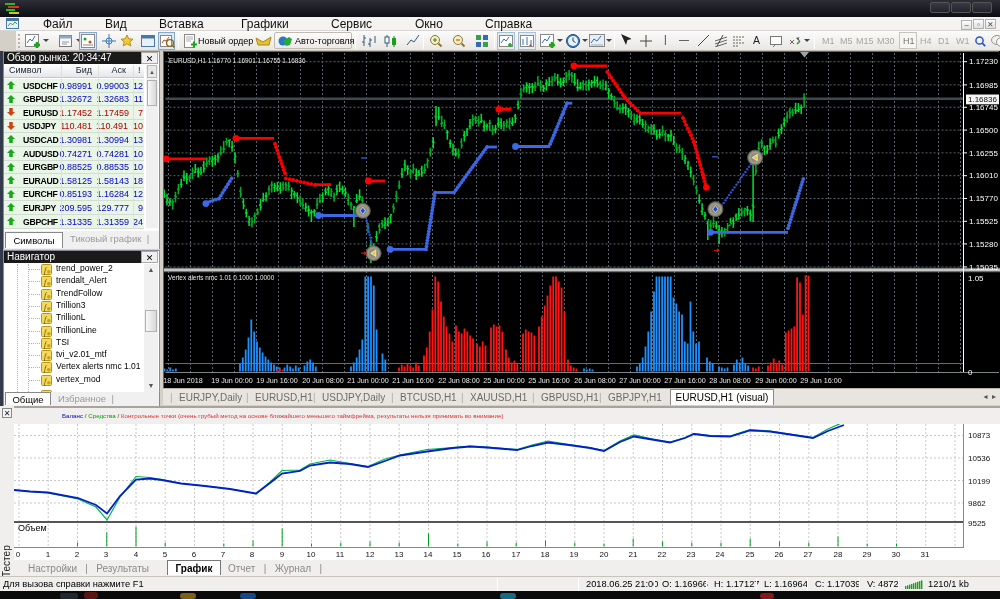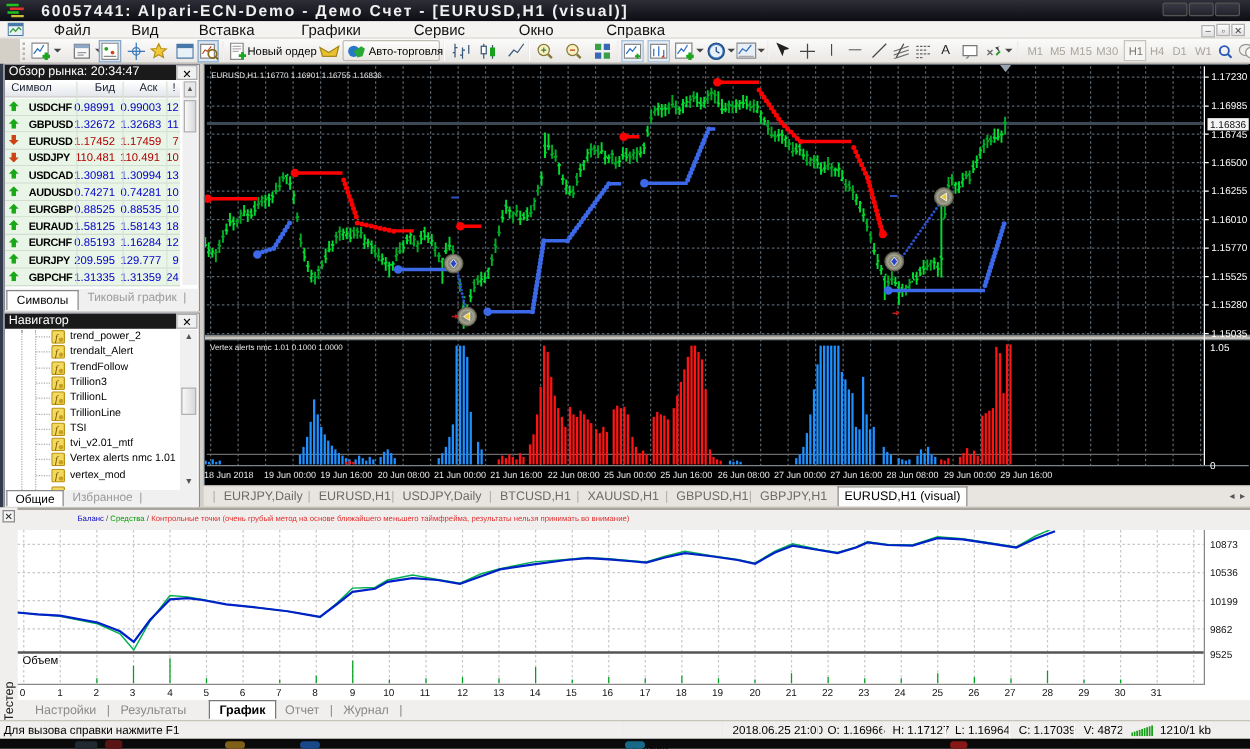--- a/index.html
+++ b/index.html
@@ -2,21 +2,20 @@
 <html><head><meta charset="utf-8"><style>html,body{margin:0;padding:0;width:1000px;height:599px;overflow:hidden;background:#d4d0c8;font-family:"Liberation Sans",sans-serif}*{box-sizing:border-box}span,div{line-height:1.15}</style></head><body>
 <div style="position:absolute;left:0;top:51px;width:3px;height:525px;background:#333a4c"></div>
 <div style="position:absolute;left:3px;top:51px;width:160px;height:355px;background:#d4d0c8"></div>
 <div style="position:absolute;left:0;top:0;width:1000px;height:17px;background:linear-gradient(#2e2e38,#0c0c14);color:#fff;font-size:11.5px;font-family:Liberation Sans,sans-serif">
     <div style="position:absolute;left:2px;top:2px"><svg width="16" height="12" viewBox="0 0 16 12" style="margin:0 3px">
         <rect x="0" y="1" width="10" height="2" fill="#20c020"></rect>
         <rect x="3" y="4" width="11" height="2" fill="#e03030"></rect>
         <rect x="1" y="7" width="9" height="2" fill="#20c020"></rect>
         <rect x="4" y="10" width="10" height="2" fill="#d0c030"></rect>
       </svg></div>
-    <div style="position:absolute;left:33px;top:2px;font-weight:bold;color:#f0f0f0;font-size:12.5px;letter-spacing:1.45px">60057441: Alpari-ECN-Demo - Демо Счет - [EURUSD,H1 (visual)]</div>
     <div style="position:absolute;right:8px;top:2px"><span style="display:inline-block;width:20px;height:11px;background:linear-gradient(#3a3a46,#23232d);border:1px solid #555;border-radius:2px;margin-left:1px"></span><span style="display:inline-block;width:20px;height:11px;background:linear-gradient(#3a3a46,#23232d);border:1px solid #555;border-radius:2px;margin-left:1px"></span><span style="display:inline-block;width:20px;height:11px;background:linear-gradient(#3a3a46,#23232d);border:1px solid #555;border-radius:2px;margin-left:1px"></span></div>
   </div>
 <div style="position:absolute;left:0;top:17px;width:1000px;height:14px;background:#f4f3f1;border-bottom:1px solid #d8d6d0;font-size:12px;font-family:Liberation Sans,sans-serif;color:#111">
     <svg width="13" height="11" viewBox="0 0 13 11" style="position:absolute;left:6px;top:1px">
       <rect x="0.5" y="0.5" width="12" height="10" fill="#e8f0f8" stroke="#4878a8"></rect>
       <rect x="0.5" y="0.5" width="12" height="2.5" fill="#4878a8"></rect>
       <path d="M2 8l2.5-3 2 2L9 4l2 2" stroke="#38a038" fill="none"></path>
     </svg>
     <span style="position:absolute;left:43px;top:1px">Файл</span>
     <span style="position:absolute;left:105px;top:1px">Вид</span>

